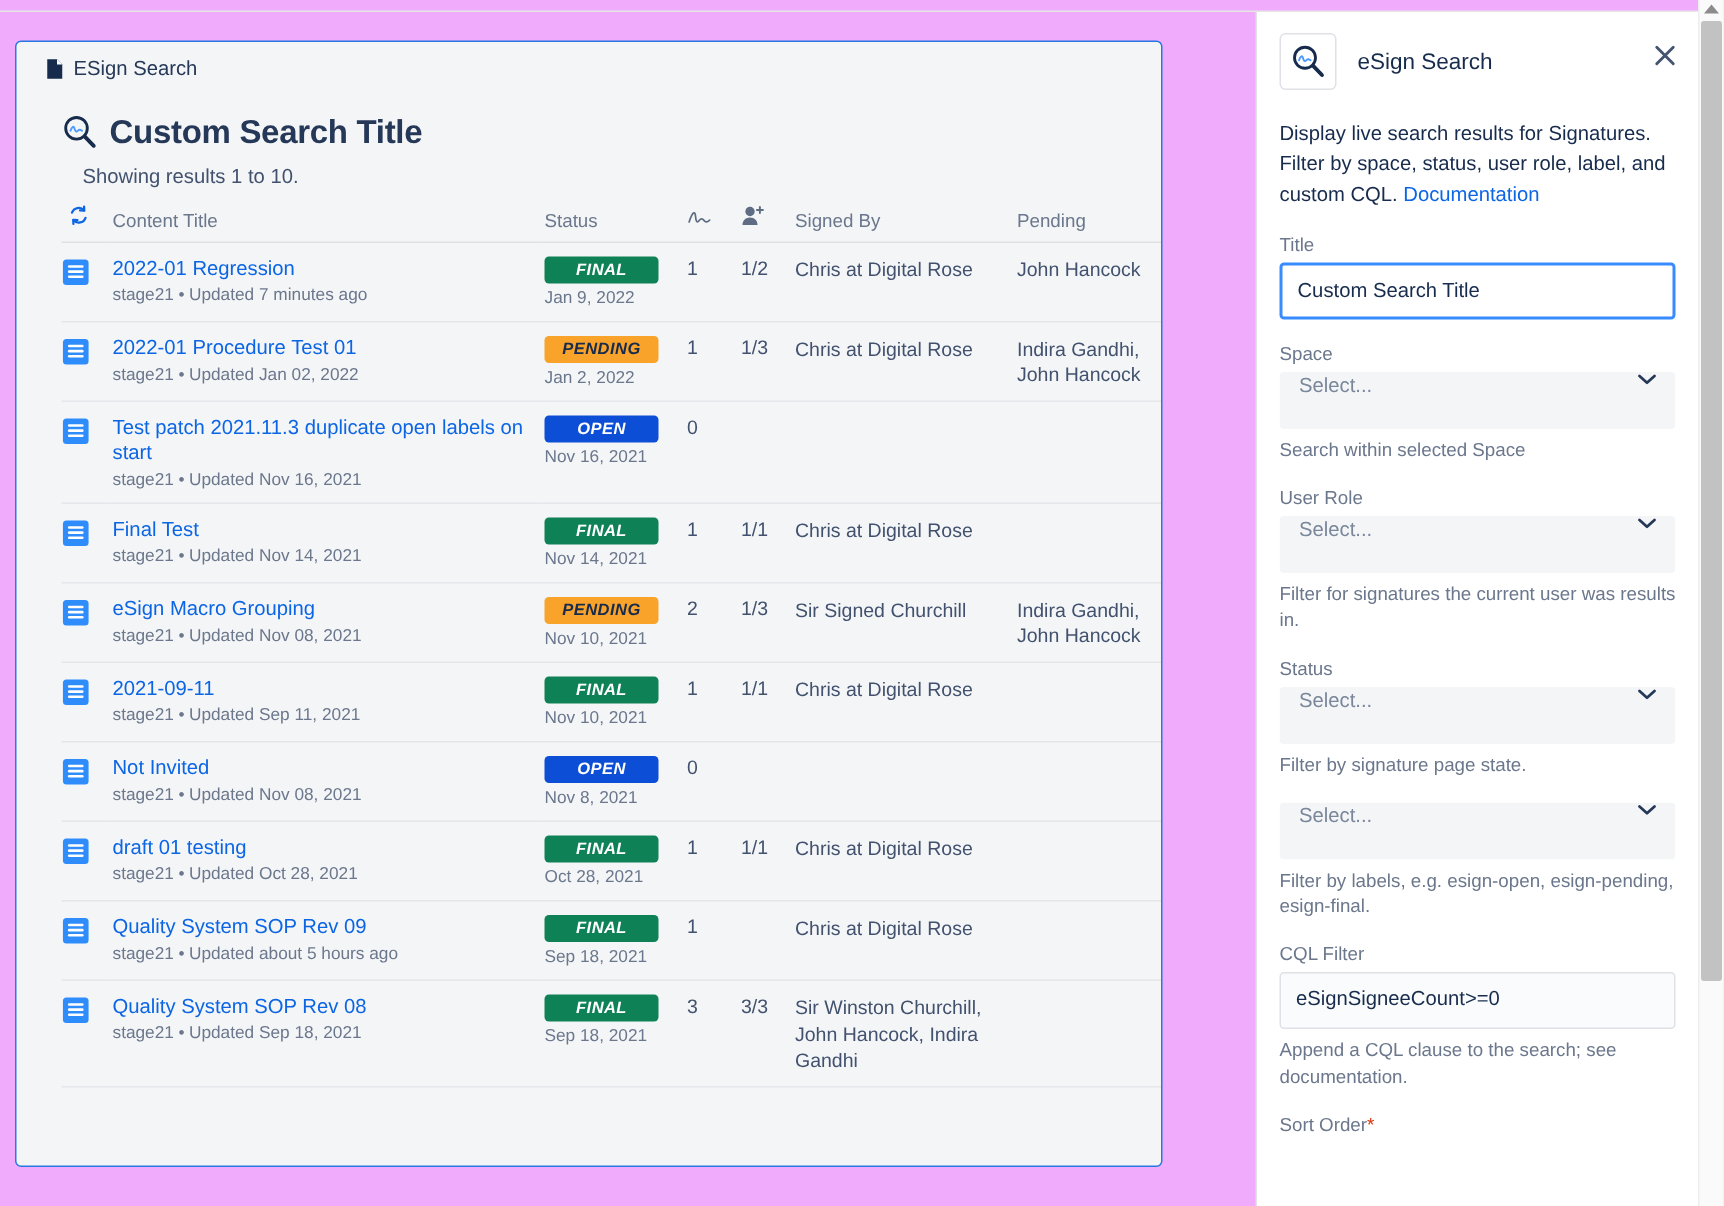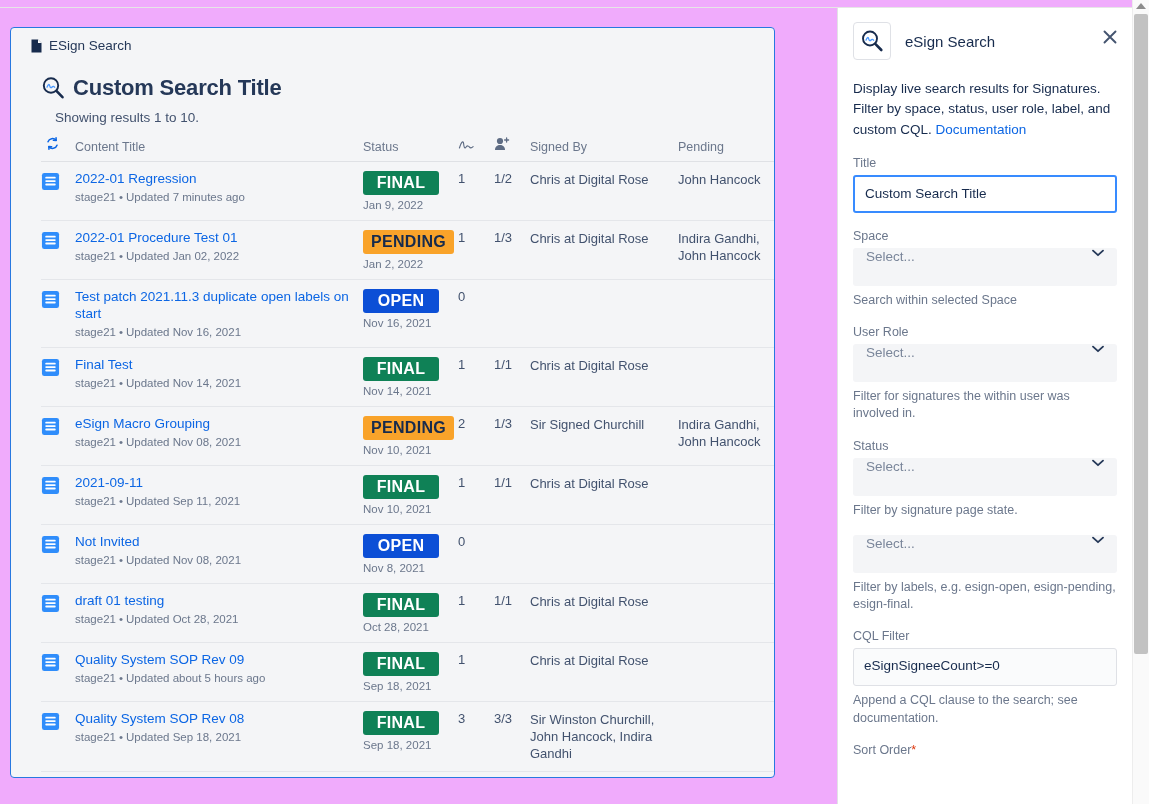--- a/index.html
+++ b/index.html
@@ -72,26 +72,27 @@
   .page-ic { width:19px; height:19px; display:block; margin-top:1px; }
 
   .ct-link { color:#0c66e4; font-size:13.5px; text-decoration:none; display:block; line-height:1.25; }
   .ct-meta { font-size:11.5px; color:#6b778c; margin-top:3px; }
   .ct-dot { padding: 0 3px; }
 
   .badge {
     display:inline-block;
     min-width: 76px;
     text-align:center;
-    font-size:16px;
+    font-size:11px;
     font-weight:700;
     letter-spacing:0.3px;
     padding: 3px 8px 3px 8px;
     border-radius: 3px;
     color:#ffffff;
+    font-style:italic;
   }
   .badge.final   { background:#0f8156; }
   .badge.pending { background:#f9a32a; color:#172b4d; }
   .badge.open    { background:#0c4fd6; }
   .badge-date { display:block; font-size:11.5px; color:#6b778c; margin-top:4px; }
 
   .num { font-size:13px; color:#42526e; text-align:left; }
   .names { font-size:12.5px; color:#42526e; line-height:1.32; }
 
   
@@ -453,21 +454,21 @@
           <div class="helper">Search within selected Space</div>
         </div>
         <div class="fld">
           <div class="fld-label"><span>User Role</span></div>
           <div class="sel">
             <span>Select...</span>
             <svg class="chev" viewBox="0 0 12 8">
               <path d="M1 1.6 L6 6.2 L11 1.6" fill="none" stroke="#253858" stroke-width="1.8" stroke-linecap="round" stroke-linejoin="round"></path>
             </svg>
           </div>
-          <div class="helper">Filter for signatures the within user was involved in.</div>
+          <div class="helper">Filter for signatures the current user was results in.</div>
         </div>
         <div class="fld">
           <div class="fld-label"><span>Status</span></div>
           <div class="sel">
             <span>Select...</span>
             <svg class="chev" viewBox="0 0 12 8">
               <path d="M1 1.6 L6 6.2 L11 1.6" fill="none" stroke="#253858" stroke-width="1.8" stroke-linecap="round" stroke-linejoin="round"></path>
             </svg>
           </div>
           <div class="helper">Filter by signature page state.</div>

